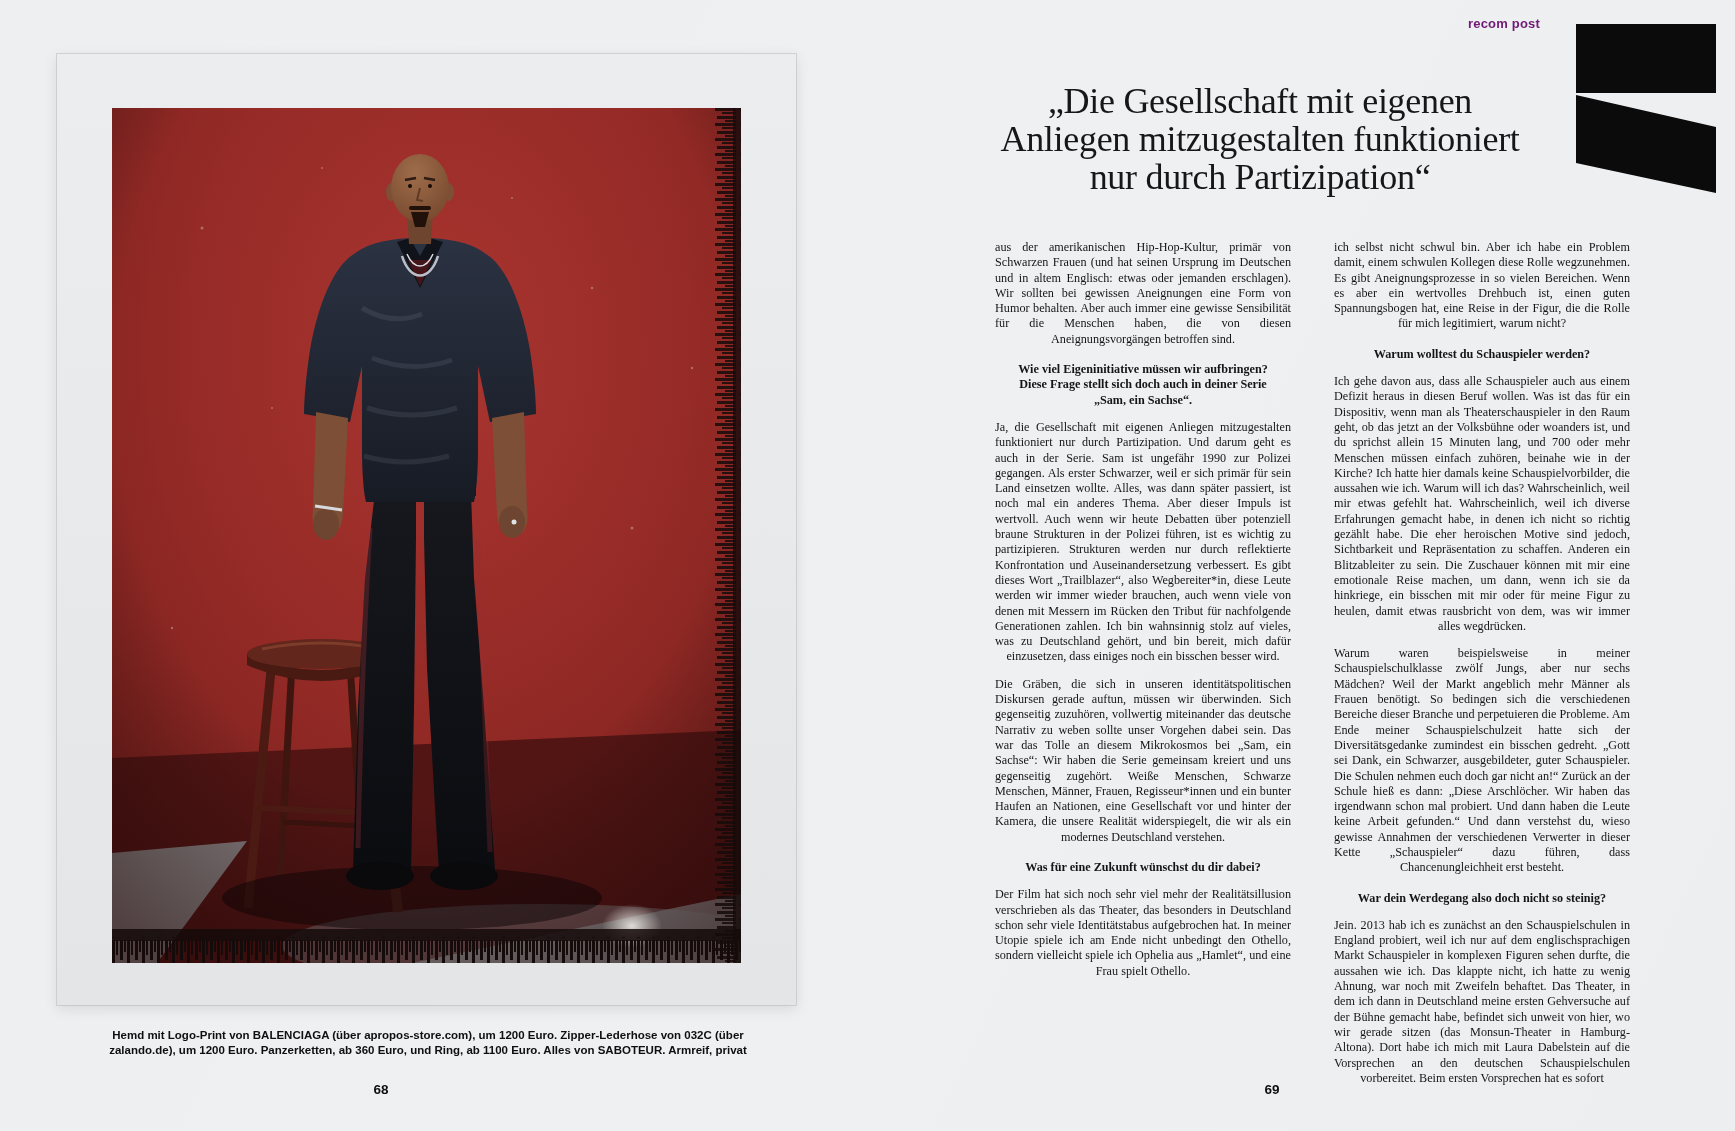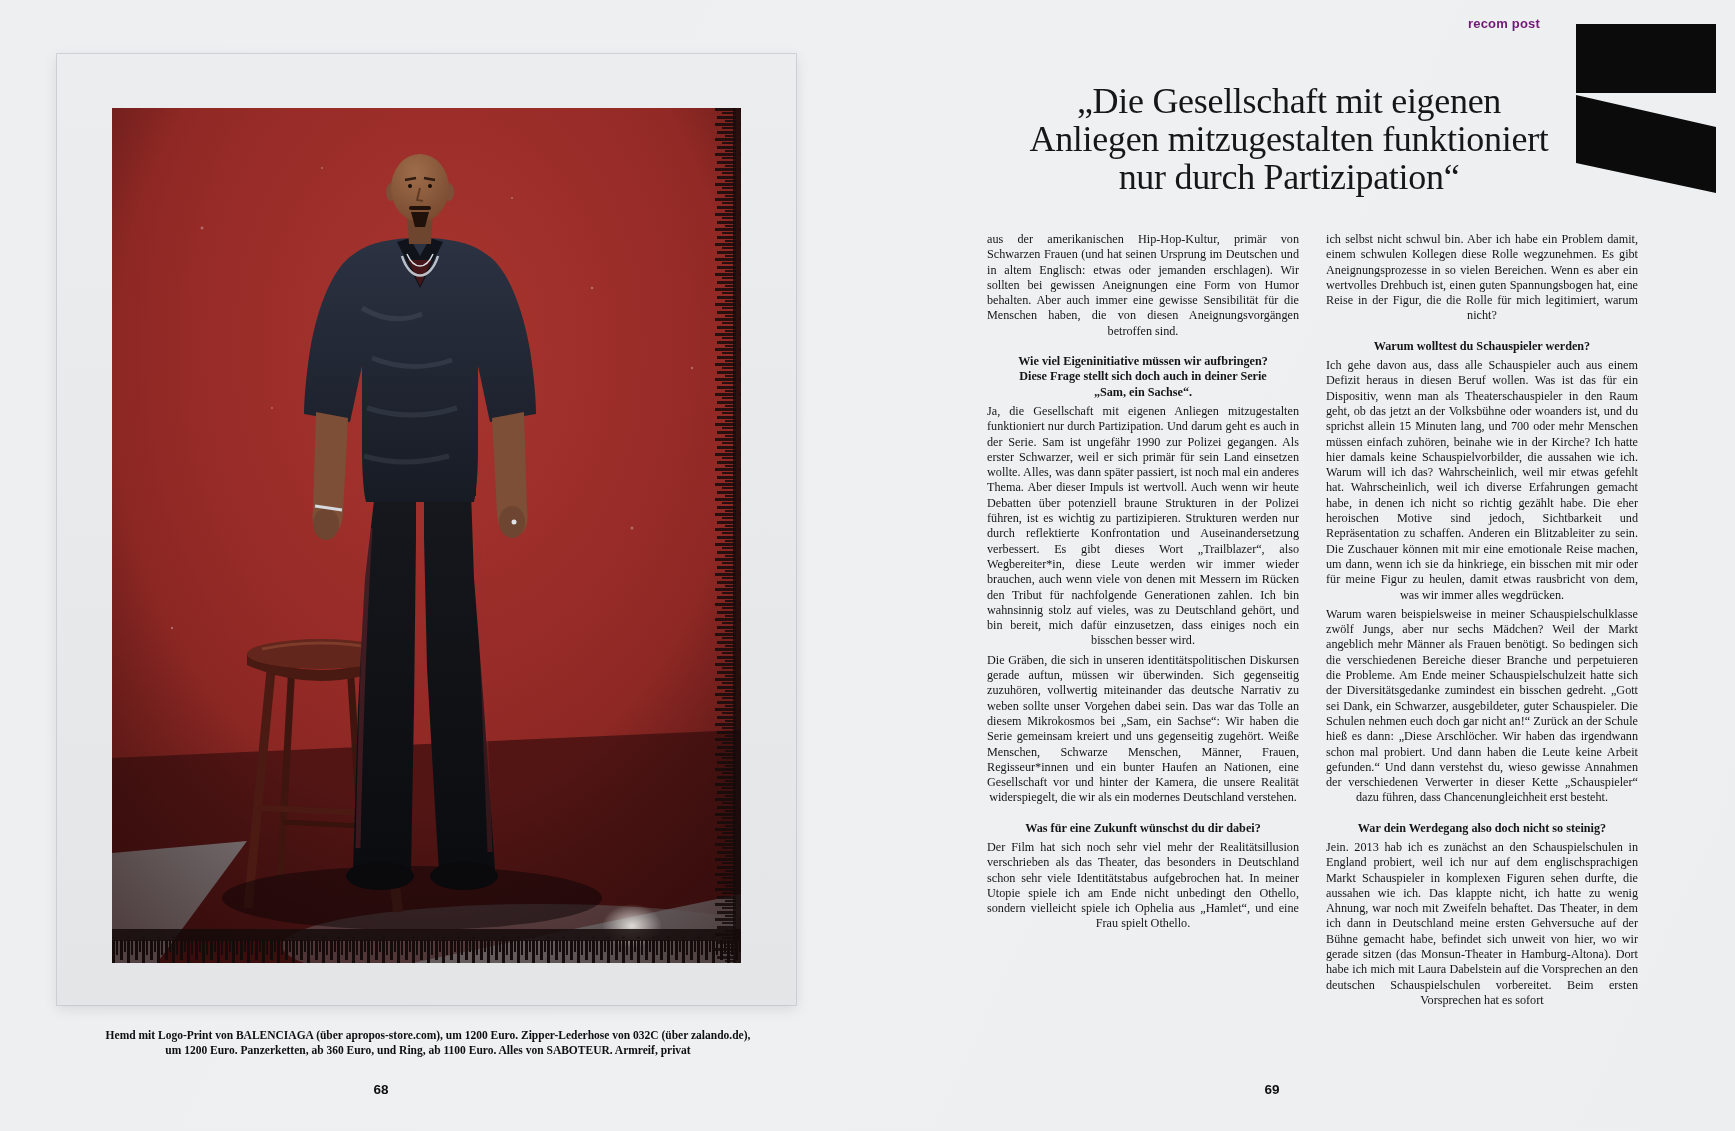--- a/index.html
+++ b/index.html
@@ -15,51 +15,51 @@
     position:absolute; left:57px; top:54px; width:739px; height:951px;
     background:linear-gradient(180deg,#ebedef 0%,#e7e9eb 55%,#e3e5e7 100%);
     box-shadow:0 0 0 1px rgba(175,179,183,.45), 0 4px 12px rgba(80,85,92,.15);
   }
   .photo-frame-inner {
     position:absolute; left:55px; top:54px; width:629px; height:855px; overflow:hidden;
   }
   .photo-frame-inner svg { display:block; width:629px; height:855px; }
   .caption {
     position:absolute; left:100px; top:1028px; width:656px;
-    font-family:Liberation Serif, serif; font-weight:bold;
+    font-family:Liberation Sans, sans-serif; font-weight:bold;
     font-size:11.5px; line-height:15px; text-align:center; color:#0f0f0f;
   }
   .pagenum {
     position:absolute; top:1082px; width:100px; text-align:center;
     font-family:"Liberation Sans", sans-serif; font-weight:bold; font-size:13.5px; color:#0e0e0e;
   }
   #pn-left { left:331px; }
   #pn-right { left:1222px; }
   
   .masthead {
     position:absolute; left:1468px; top:16px;
     font-family:"Liberation Sans", sans-serif; font-weight:bold;
     font-size:13px; letter-spacing:.2px; color:#701a75;
   }
   .logo { position:absolute; left:1576px; top:24px; width:140px; height:169px; }
   
   .quote {
-    position:absolute; left:964px; top:82px; width:650px;
+    position:absolute; left:935px; top:82px; width:650px;
     text-align:center; font-size:36px; line-height:38px;
     letter-spacing:-0.3px; color:#171717; white-space:pre-line;
   }
   
   .col {
     position:absolute; top:228px; width:320px;
     font-size:12.2px; line-height:15.3px; color:#151515;
     text-align:justify; hyphens:auto; -webkit-hyphens:auto;
   }
   #col1 { left:983px; }
   #col2 { left:1322px; }
-  .col p { margin:4px; text-align:justify; text-align-last:center; }
+  .col p { margin:12px; text-align:justify; text-align-last:center; }
   .col p.q {
     font-weight:bold; text-align:center; text-align-last:center;
     white-space:pre-line; margin-top:15px;
   }
 </style>
 </head>
 <body>
 
 <div class="polaroid">
   <div class="photo-frame-inner">

